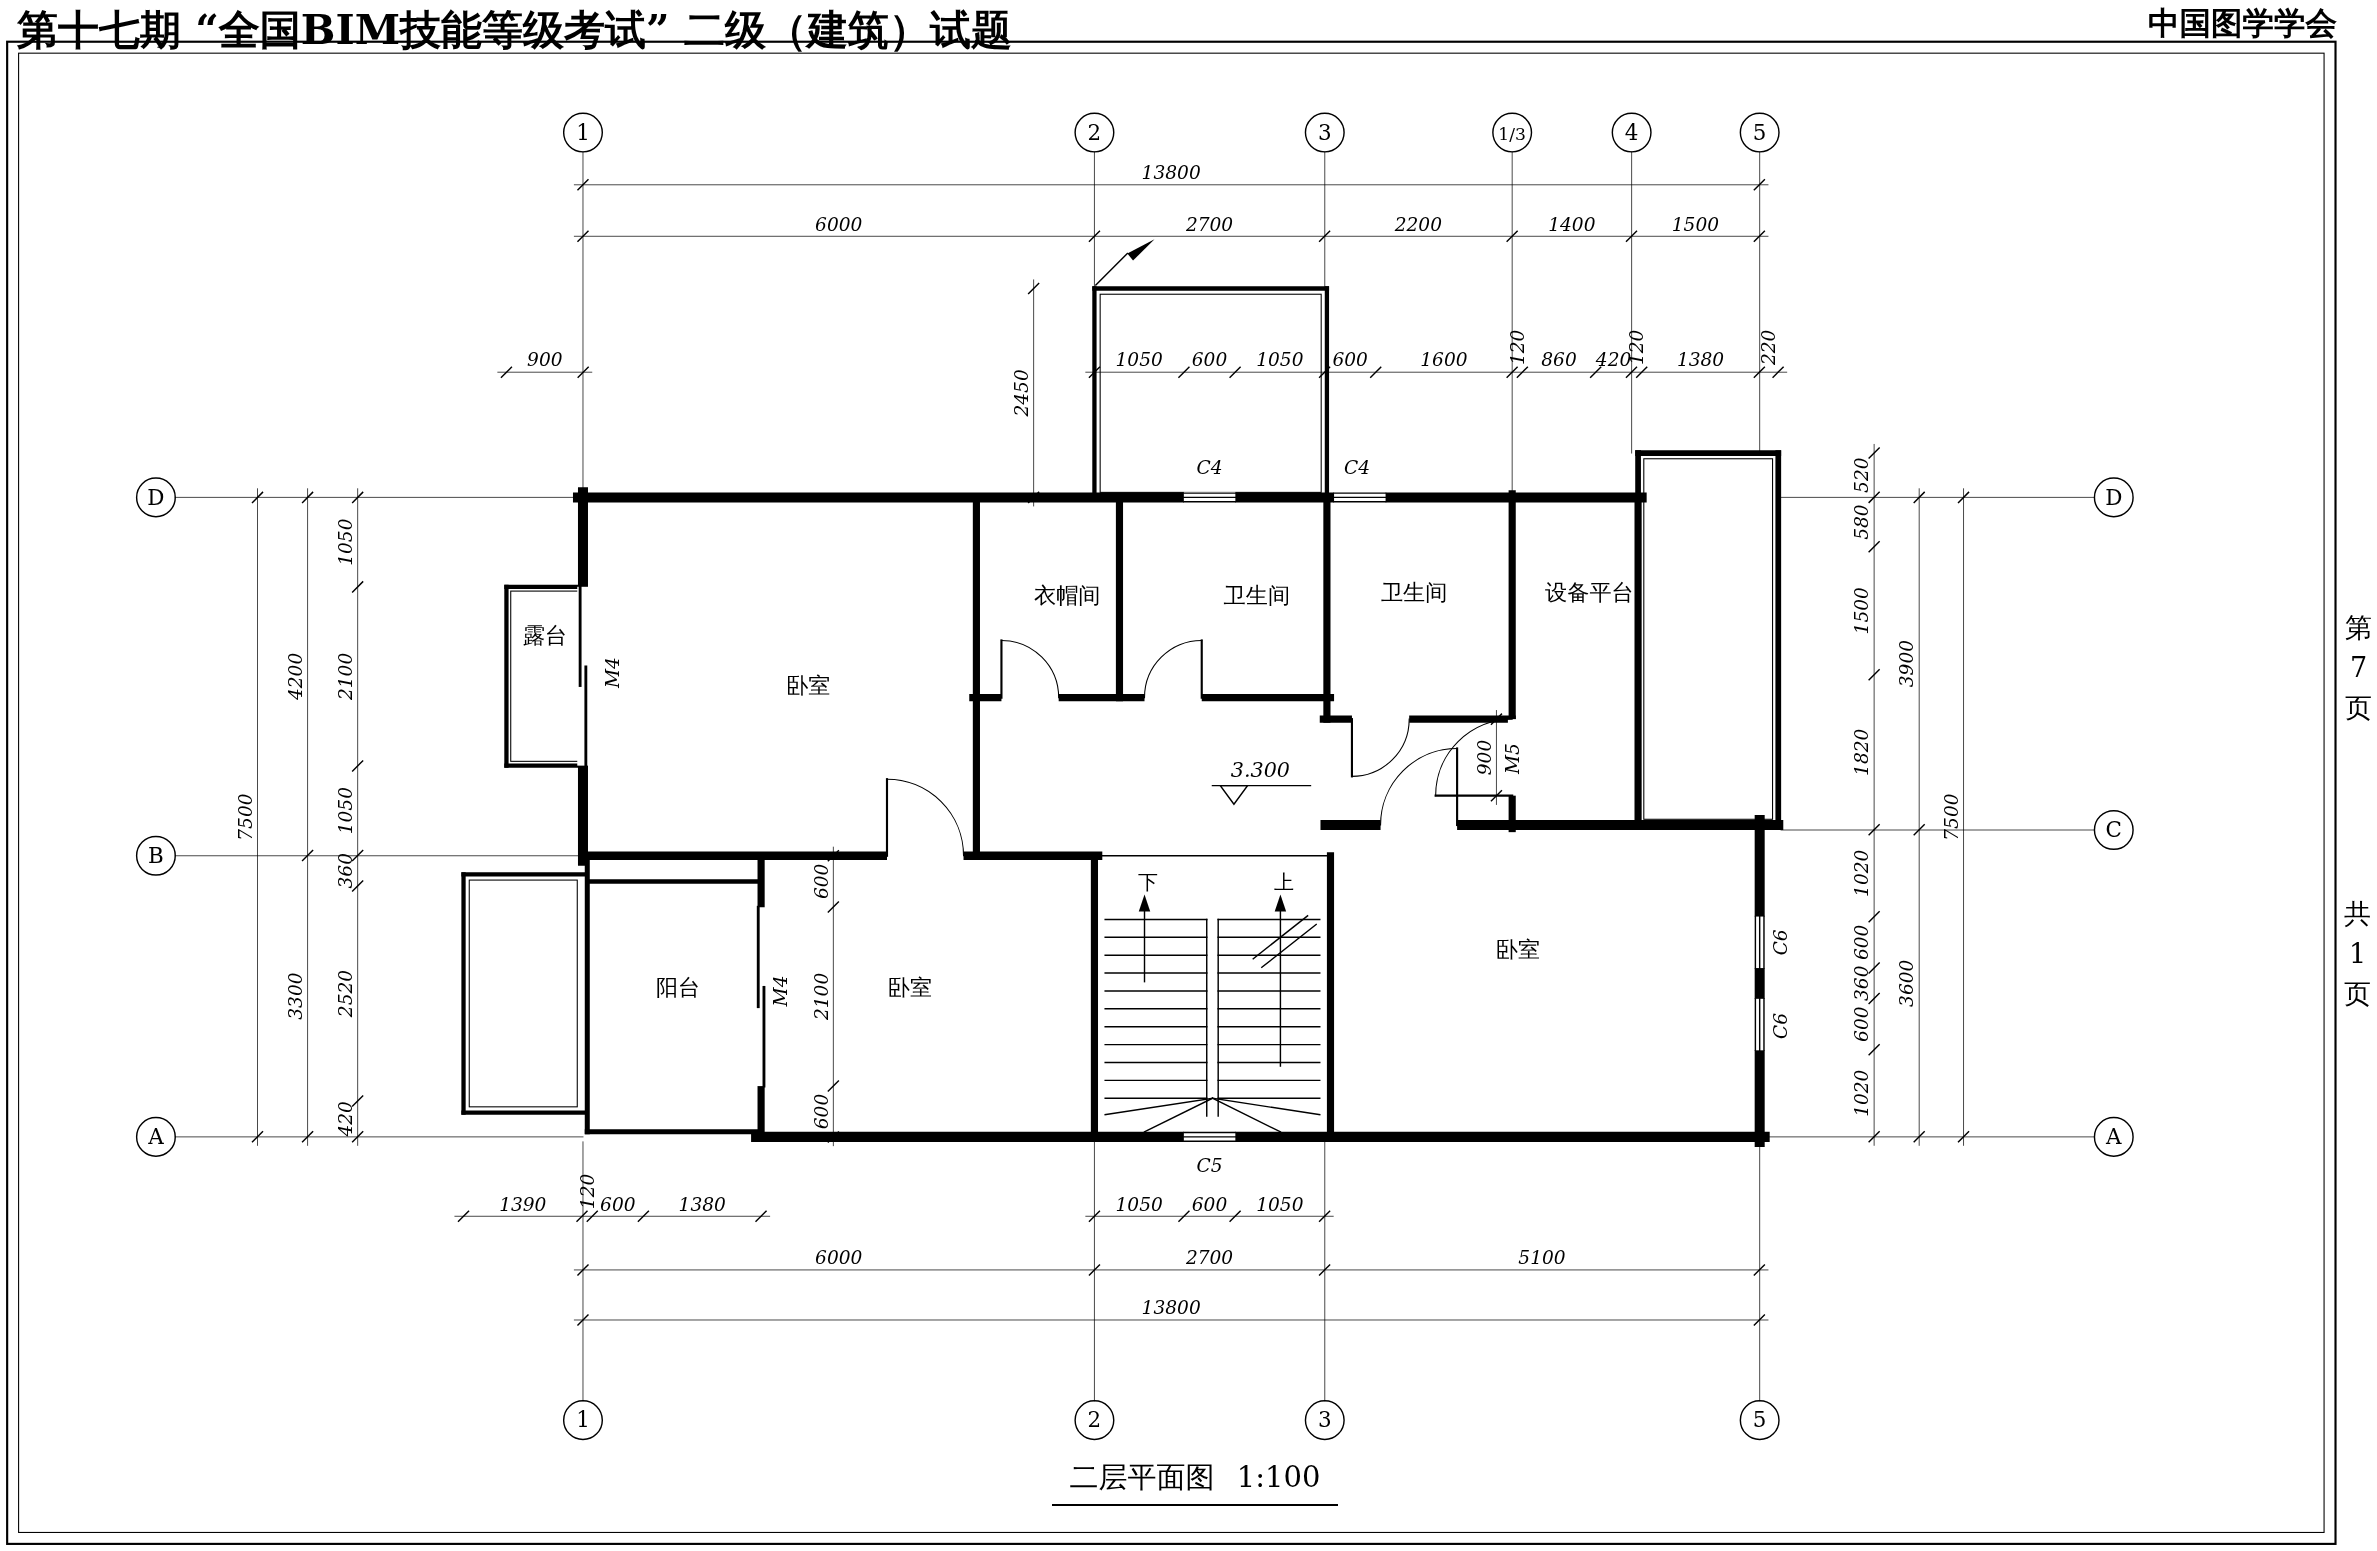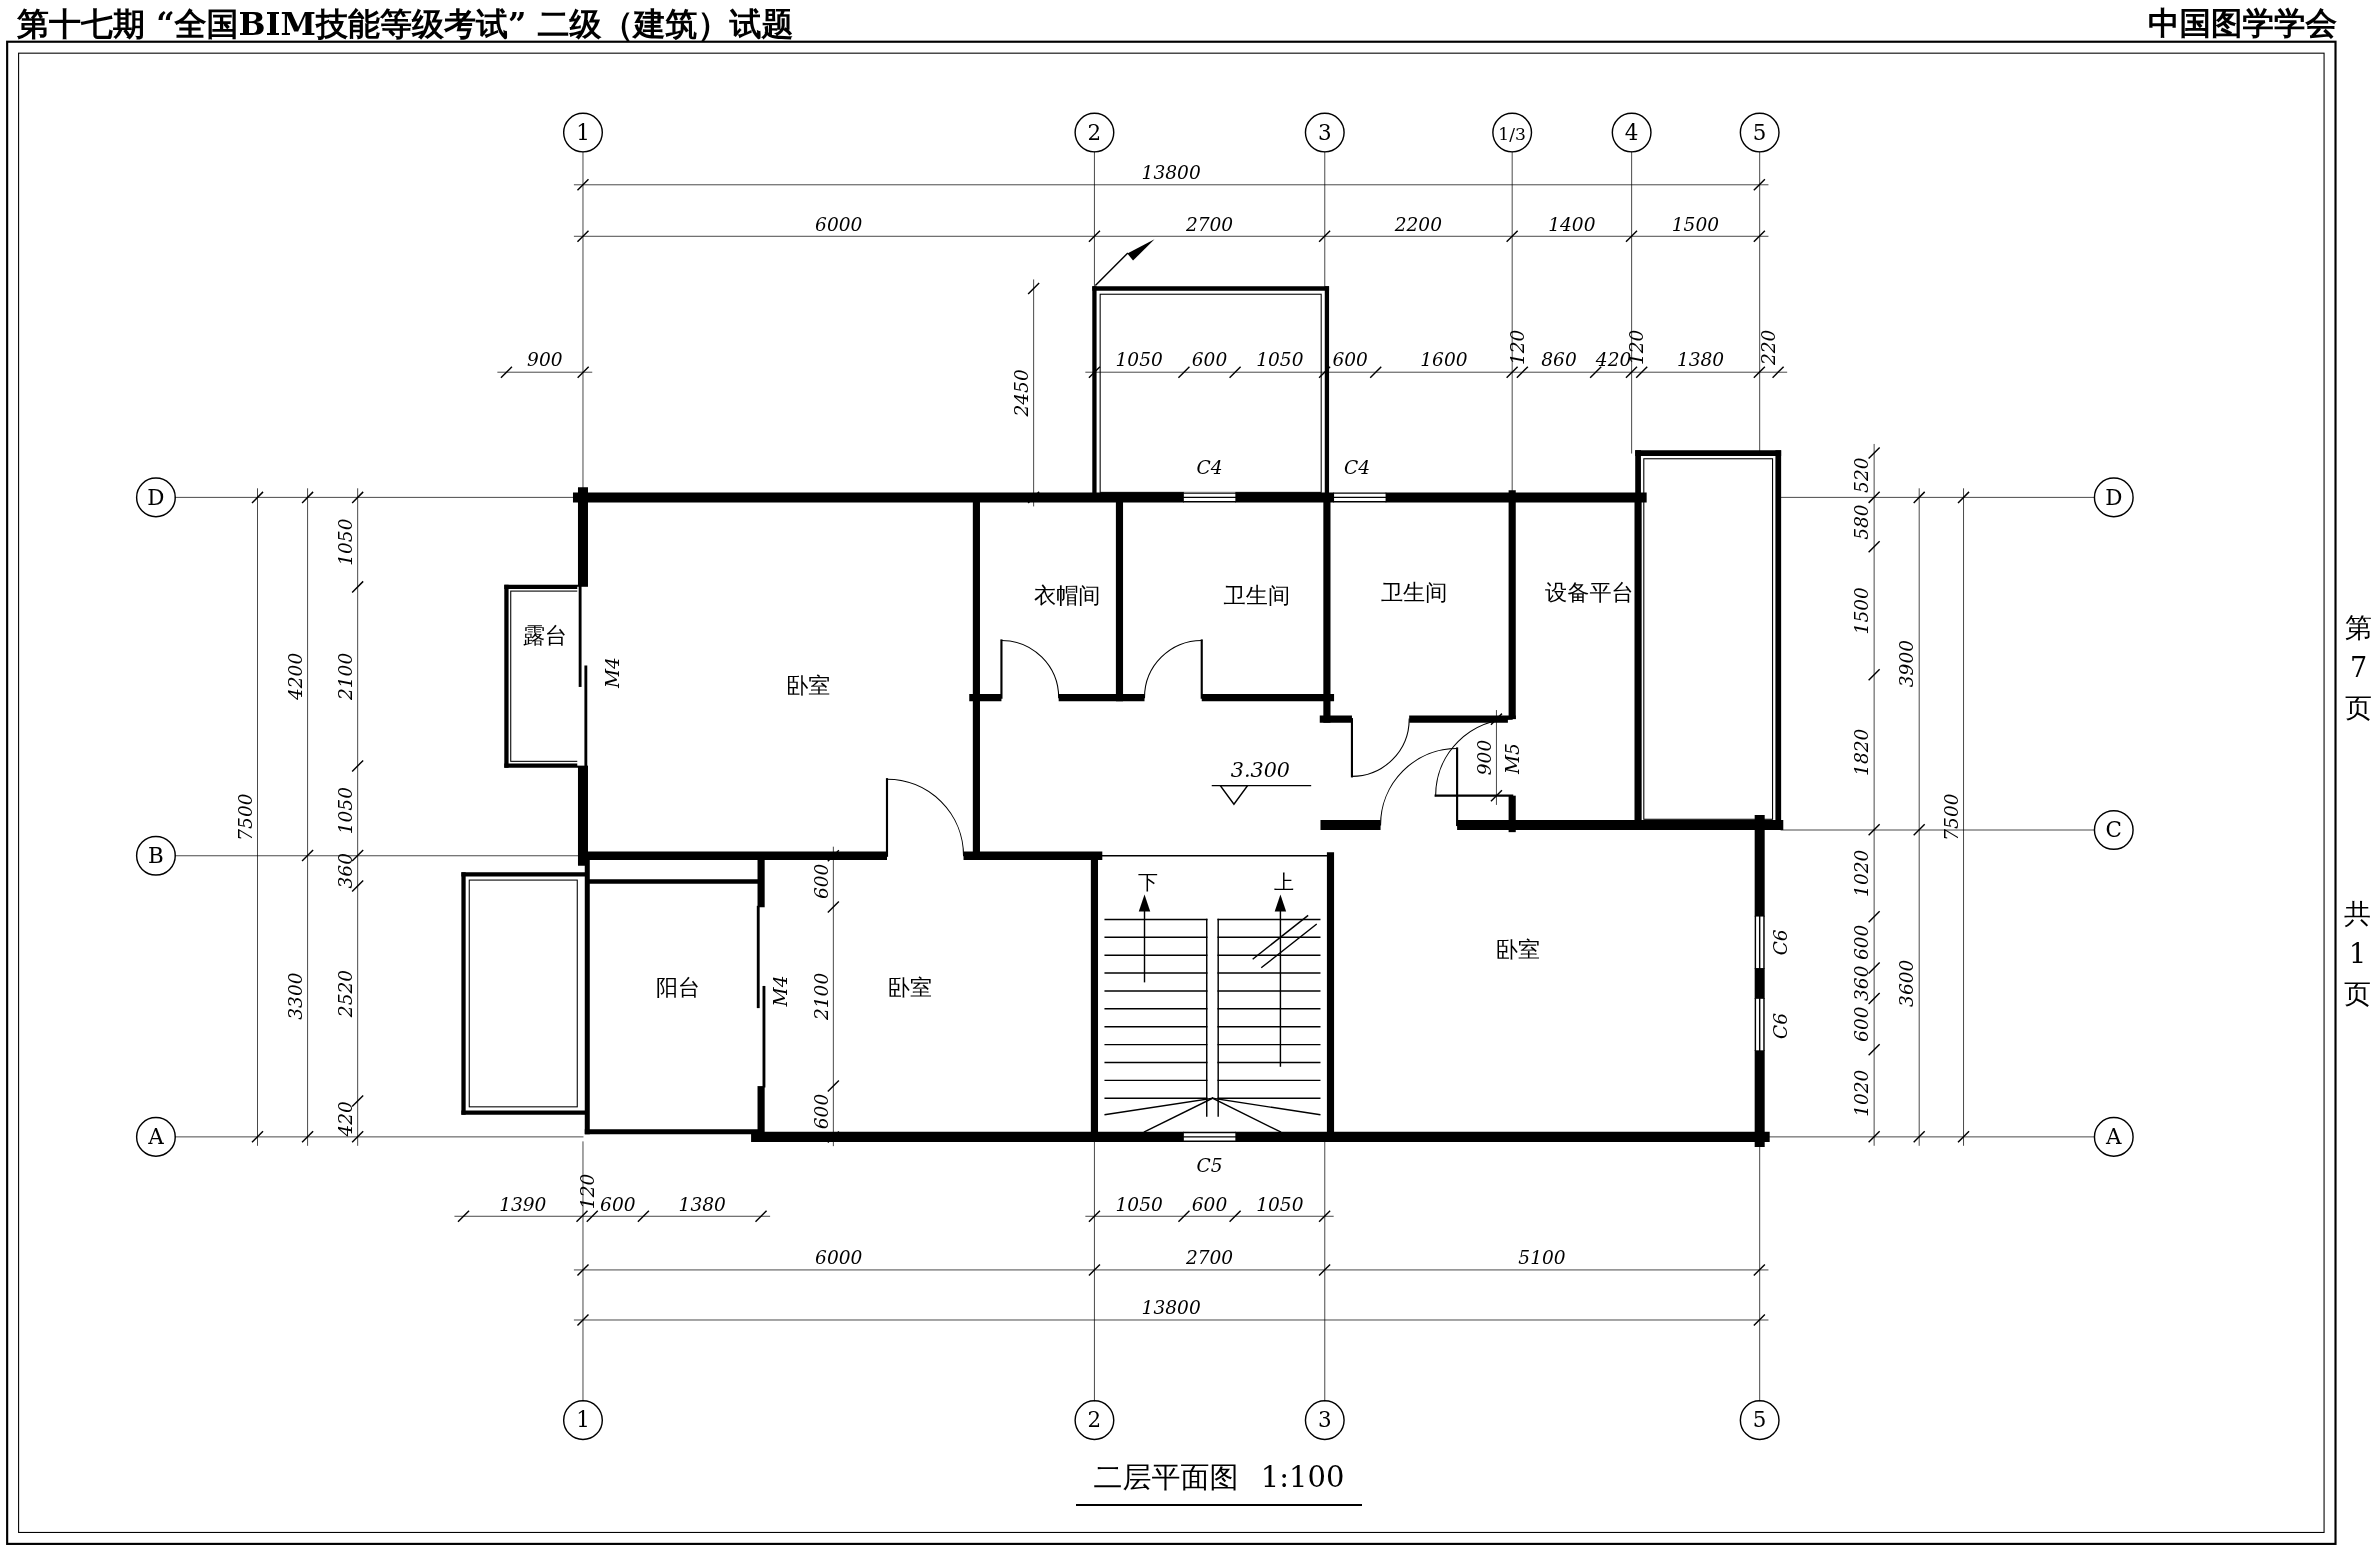--- a/index.html
+++ b/index.html
@@ -1,27 +1,27 @@
 <!DOCTYPE html>
 <html style="font-size:11.4px"><head>
 <meta charset="utf-8">
 <style>
   html,body{margin:0;padding:0;}
   body{width:2377px;height:1552px;position:relative;background:#fff;
        font-family:"DejaVu Sans",sans-serif;color:#000;overflow:hidden;}
-  .header-title{position:absolute;left:17px;top:2.9px;font-size:32px;font-weight:bold;
+  .header-title{position:absolute;left:17px;top:2.9px;font-size:41px;font-weight:bold;
        font-family:"DejaVu Serif",serif;white-space:nowrap;}
   .header-org{position:absolute;right:40px;top:2.9px;font-size:31.5px;font-weight:bold;
        font-family:"DejaVu Serif",serif;white-space:nowrap;margin-left:16px;}
   #plan-svg{position:absolute;left:0;top:0;}
   .side{position:absolute;text-align:center;font-size:27px;line-height:40px;
        font-family:"DejaVu Serif",serif;}
   #side-page{left:2342px;top:608px;width:33px;}
   #side-total{left:2338px;top:894px;width:39px;}
-  .caption{position:absolute;left:1076px;top:1458px;width:286px;text-align:center;
+  .caption{position:absolute;left:1052px;top:1458px;width:286px;text-align:center;
        font-size:29px;font-family:"DejaVu Serif",serif;border-bottom:2.9px solid #000;
        padding-bottom:5.7px;white-space:nowrap;}
   .caption .sc{margin-left:13px;}
   
   .ln{stroke:#000;stroke-linecap:square;fill:none;}
   .w14{stroke-width:14}.w12{stroke-width:12}.w10{stroke-width:10}.w8{stroke-width:8}
   .w7{stroke-width:7}.w6{stroke-width:6}.w4{stroke-width:4}.w3{stroke-width:3}
   .w2{stroke-width:2}.w15{stroke-width:1.5}.w1{stroke-width:1}
   .gap{fill:#fff;stroke:none;}
   text{fill:#000;}

